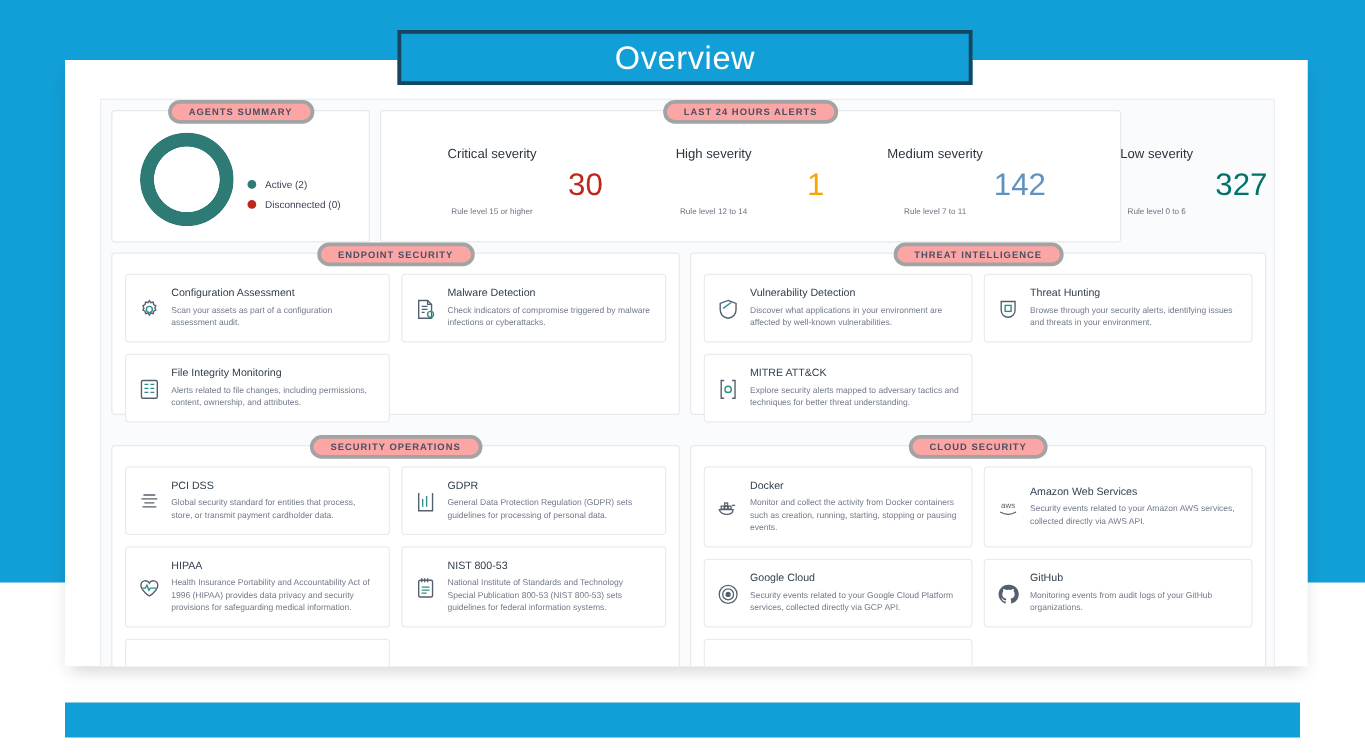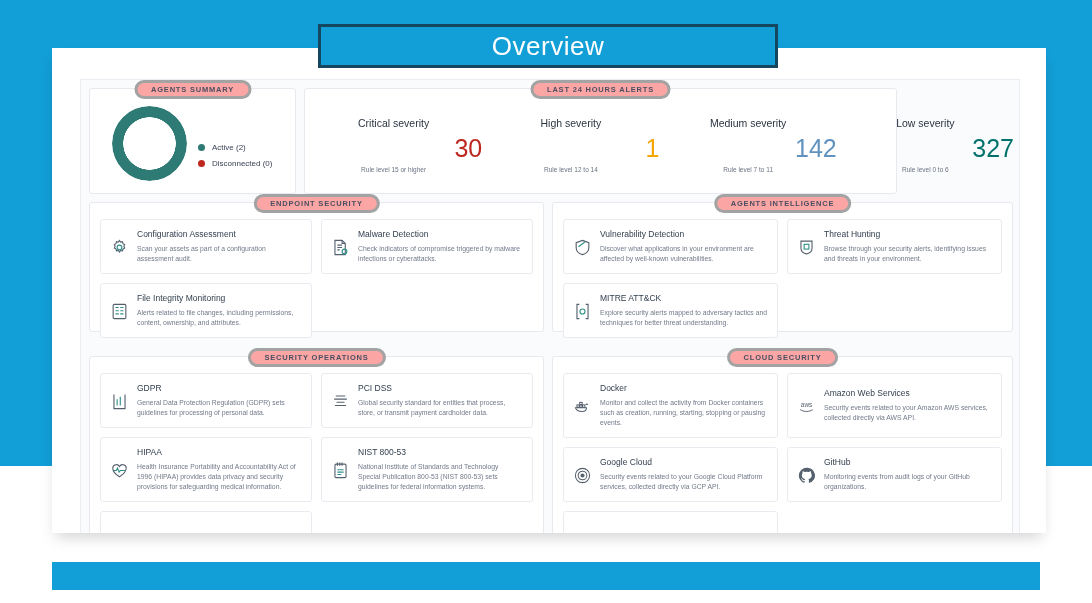--- a/index.html
+++ b/index.html
@@ -212,21 +212,21 @@
           <div class="card-body">
             <div class="card-title">File Integrity Monitoring</div>
             <div class="card-desc">Alerts related to file changes, including permissions, content, ownership, and attributes.</div>
           </div>
         </div>
 
       </div>
     </div>
 
     <div class="quad quad-right r2 panel">
-      <div class="panel-title">AGENTS INTELLIGENCE</div>
+      <div class="panel-title">THREAT INTELLIGENCE</div>
       <div class="cards">
 
         <div class="card w2">
           <span class="card-icon">
             <svg viewBox="0 0 24 24" fill="none" stroke="currentColor" stroke-width="1.4">
               <path d="M12 3l8 3v6c0 5-3.5 8-8 9-4.5-1-8-4-8-9V6z"></path>
               <path d="M7 11l8-6" stroke="#2e8f88"></path>
             </svg>
           </span>
           <div class="card-body">
@@ -264,39 +264,39 @@
       </div>
     </div>
 
     <div class="quad quad-left r3 panel">
       <div class="panel-title">SECURITY OPERATIONS</div>
       <div class="cards">
 
         <div class="card w2">
           <span class="card-icon">
             <svg viewBox="0 0 24 24" fill="none" stroke="currentColor" stroke-width="1.4">
+              <path d="M6 5h12M4 9h16M7 13h10M5 17h14"></path>
+            </svg>
+          </span>
+          <div class="card-body">
+            <div class="card-title">PCI DSS</div>
+            <div class="card-desc">Global security standard for entities that process, store, or transmit payment cardholder data.</div>
+          </div>
+        </div>
+
+        <div class="card w2">
+          <span class="card-icon">
+            <svg viewBox="0 0 24 24" fill="none" stroke="currentColor" stroke-width="1.4">
               <path d="M5 3v18h14V3"></path>
                   <path d="M9 9v8M13 6v11" stroke="#2e8f88"></path>
             </svg>
           </span>
           <div class="card-body">
             <div class="card-title">GDPR</div>
             <div class="card-desc">General Data Protection Regulation (GDPR) sets guidelines for processing of personal data.</div>
-          </div>
-        </div>
-
-        <div class="card w2">
-          <span class="card-icon">
-            <svg viewBox="0 0 24 24" fill="none" stroke="currentColor" stroke-width="1.4">
-              <path d="M6 5h12M4 9h16M7 13h10M5 17h14"></path>
-            </svg>
-          </span>
-          <div class="card-body">
-            <div class="card-title">PCI DSS</div>
-            <div class="card-desc">Global security standard for entities that process, store, or transmit payment cardholder data.</div>
           </div>
         </div>
 
         <div class="card w2">
           <span class="card-icon">
             <svg viewBox="0 0 24 24" fill="none" stroke="currentColor" stroke-width="1.4">
               <path d="M12 20S3.5 14.5 3.5 9A4.5 4.5 0 0 1 12 7a4.5 4.5 0 0 1 8.5 2c0 5.5-8.5 11-8.5 11z"></path>
               <path d="M5 12h3l1.5-3 2 5 1.5-2h6" stroke="#2e8f88"></path>
             </svg>
           </span>

